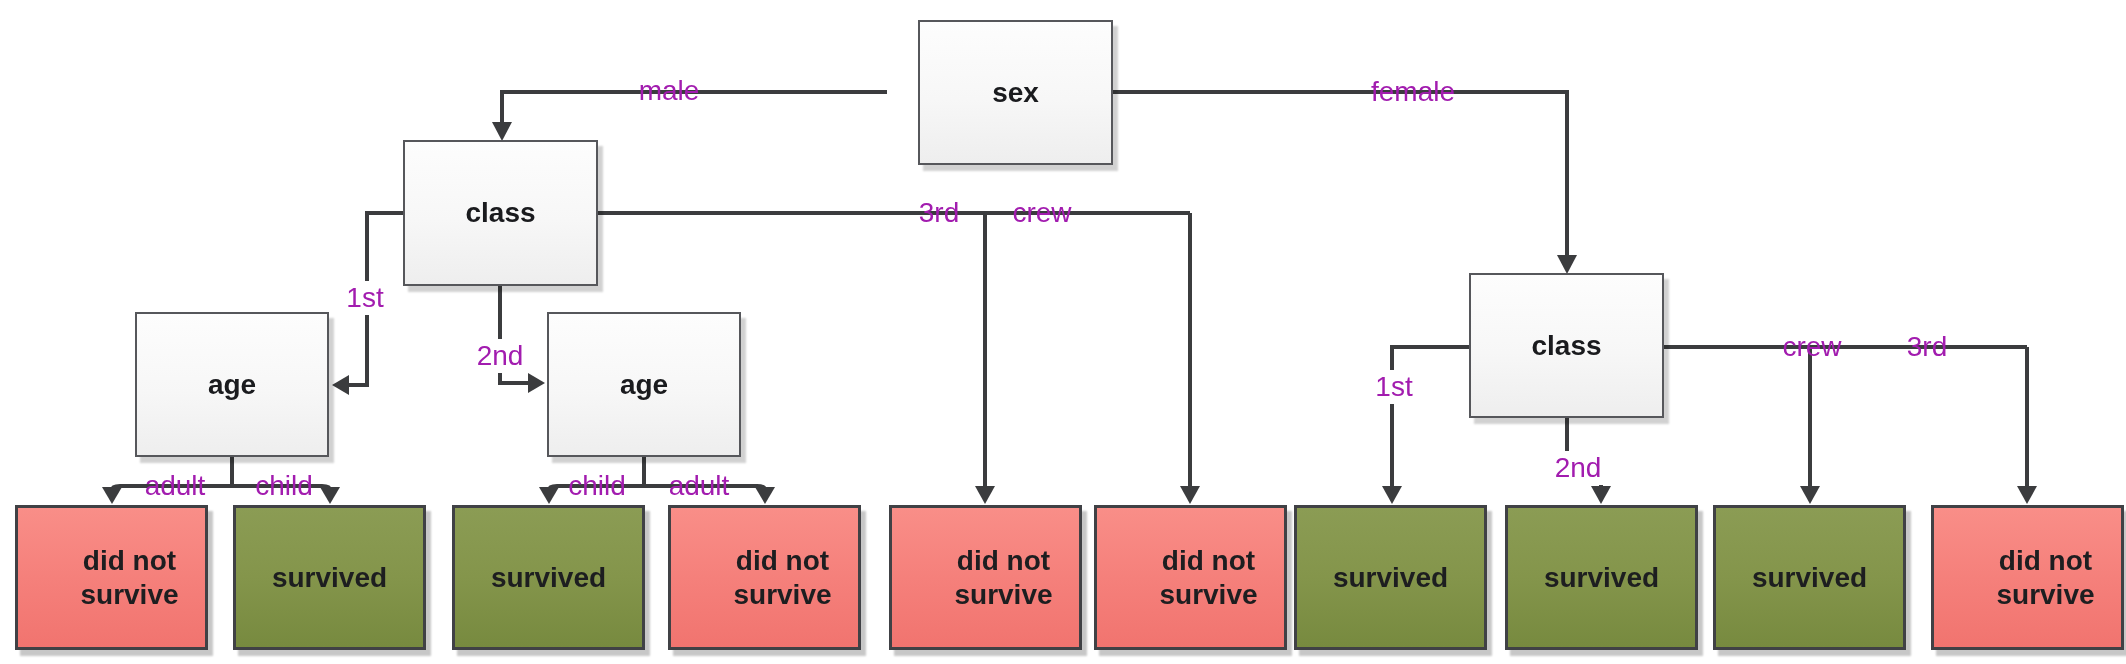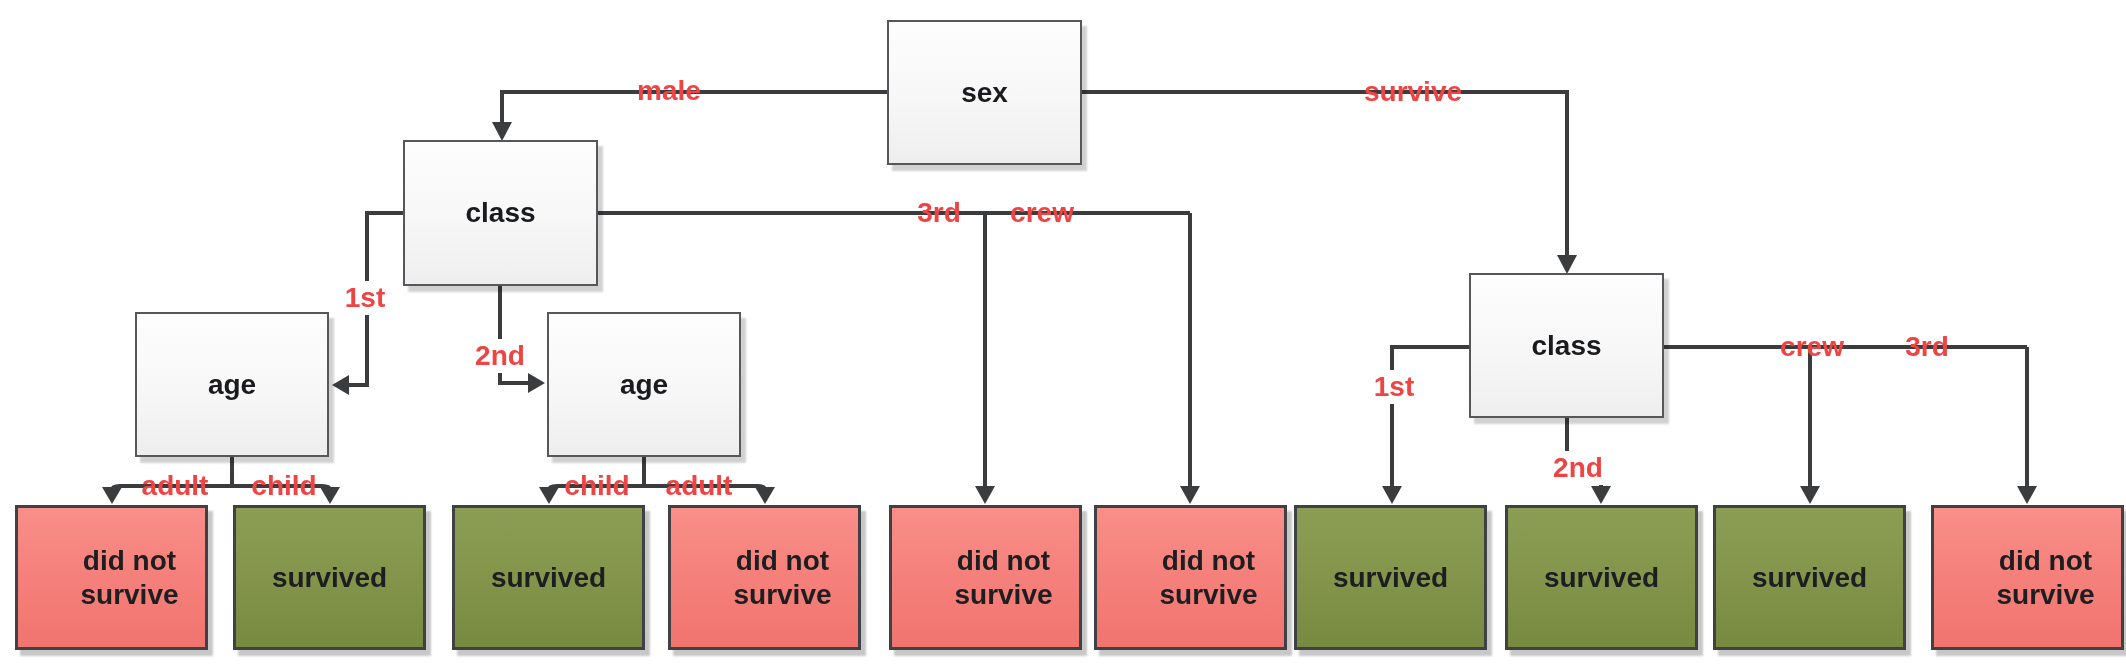--- a/index.html
+++ b/index.html
@@ -32,21 +32,21 @@
     text-align:center;
     font-size:28px;font-weight:bold;color:#1d1e20;
     line-height:34px;
   }
   .leaf.negative{background:linear-gradient(180deg,#f98e88 0%,#f5807b 50%,#f1746f 100%);padding-left:36px;}
   .leaf.positive{background:linear-gradient(180deg,#8b9c54 0%,#84954b 50%,#778a3f 100%);}
 
   .edge-label{
     position:absolute;z-index:3;
     transform:translate(-50%,-50%);
-    font-size:28px;font-weight:bold;color:#ef4444;
+    font-size:28px;font-weight:normal;color:#a21caf;
     white-space:nowrap;line-height:30px;text-align:center;
   }
   .edge-label.boxed{background:#ffffff;padding:2px 6px;}
 </style>
 </head>
 <body>
 
 <div class="stage">
 
   <svg class="edges" width="2126" height="664" viewBox="0 0 2126 664">
@@ -98,21 +98,21 @@
     </g>
     <g>
       <path d="M1664 347 H2027"></path>
       <path d="M1810 347 V488"></path>
       <polygon points="1810,504 1800,486 1820,486"></polygon>
       <path d="M2027 347 V488"></path>
       <polygon points="2027,504 2017,486 2037,486"></polygon>
     </g>
   </svg>
 
-  <div class="node" style="left:887px;top:20px;width:195px;height:145px">
+  <div class="node" style="left:918px;top:20px;width:195px;height:145px">
     <span>sex</span>
   </div>
   <div class="node" style="left:403px;top:140px;width:195px;height:146px">
     <span>class</span>
   </div>
   <div class="node" style="left:135px;top:312px;width:194px;height:145px">
     <span>age</span>
   </div>
   <div class="node" style="left:547px;top:312px;width:194px;height:145px">
     <span>age</span>
@@ -146,21 +146,21 @@
     <span>survived</span>
   </div>
   <div class="leaf positive" style="left:1713px">
     <span>survived</span>
   </div>
   <div class="leaf negative" style="left:1931px">
     <span>did not survive</span>
   </div>
 
   <div class="edge-label" style="left:669px;top:91px">male</div>
-  <div class="edge-label" style="left:1413px;top:92px">survive</div>
+  <div class="edge-label" style="left:1413px;top:92px">female</div>
   <div class="edge-label boxed" style="left:365px;top:298px">1st</div>
   <div class="edge-label boxed" style="left:500px;top:356px">2nd</div>
   <div class="edge-label" style="left:939px;top:213px">3rd</div>
   <div class="edge-label" style="left:1042px;top:213px">crew</div>
   <div class="edge-label" style="left:175px;top:486px">adult</div>
   <div class="edge-label" style="left:284px;top:486px">child</div>
   <div class="edge-label" style="left:597px;top:486px">child</div>
   <div class="edge-label" style="left:699px;top:486px">adult</div>
   <div class="edge-label boxed" style="left:1394px;top:387px">1st</div>
   <div class="edge-label boxed" style="left:1578px;top:468px">2nd</div>

